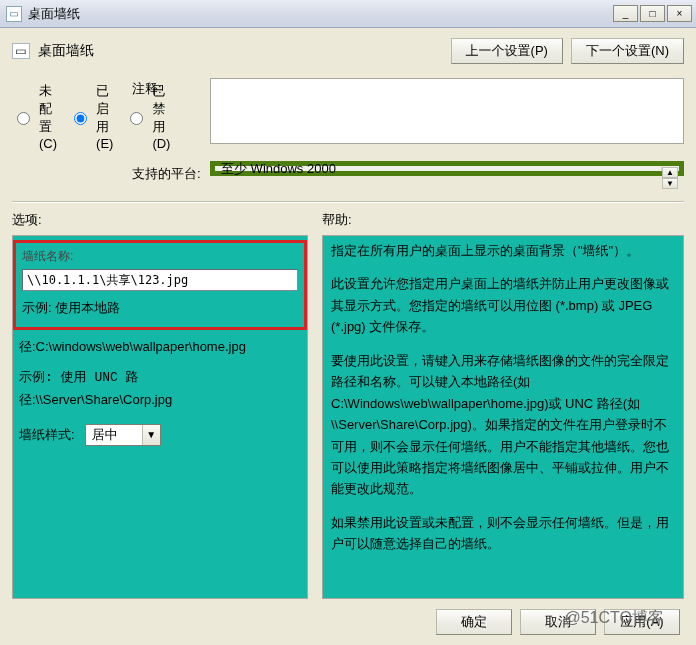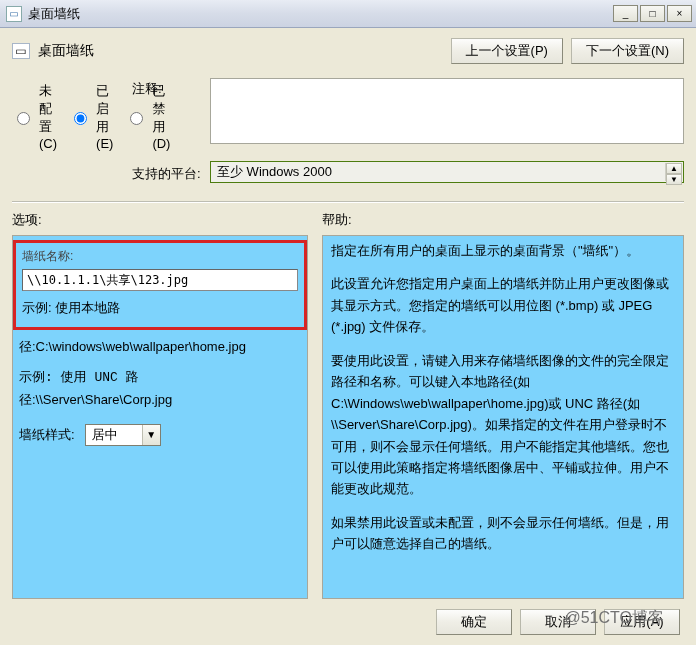--- a/index.html
+++ b/index.html
@@ -91,22 +91,22 @@
   .textarea {
     width:100%;
     height:66px;
     border:1px solid #a7a79b;
     background:#fff;
     resize:none;
     font-family:inherit;
     padding:2px 4px;
   }
   .platform-box {
-    height:22px;
-    border:1px solid #4d7c0f;
+    height:15px;
+    border:5px solid #4d7c0f;
     background:#f0f0ea;
     display:flex; align-items:center;
     padding:0 6px;
     font-size:13px;
     position:relative;
   }
   .scroll-stub-v {
     position:absolute; right:1px; top:1px; bottom:1px; width:17px;
     background:#f1f1e8;
     border-left:1px solid #cfcfc5;
@@ -120,21 +120,21 @@
   }
   .col-head-row { display:flex; font-size:13px; margin-bottom:6px;}
   .col-head-row .left { width:310px; }
   .panels {
     display:flex;
     gap:14px;
     flex:1;
     min-height:0;
   }
   .panel {
-    background:#7dd3fc;
+    background:#14b8a6;
     border:1px solid #a7a79b;
     font-size:13px;
     line-height:1.65;
     overflow:hidden;
     position:relative;
   }
   .panel.left { width:296px; padding:4px 6px; }
   .panel.right { flex:1; padding:4px 8px; overflow-y:auto;}
   .highlight-box {
     border:3px solid #d62424;

